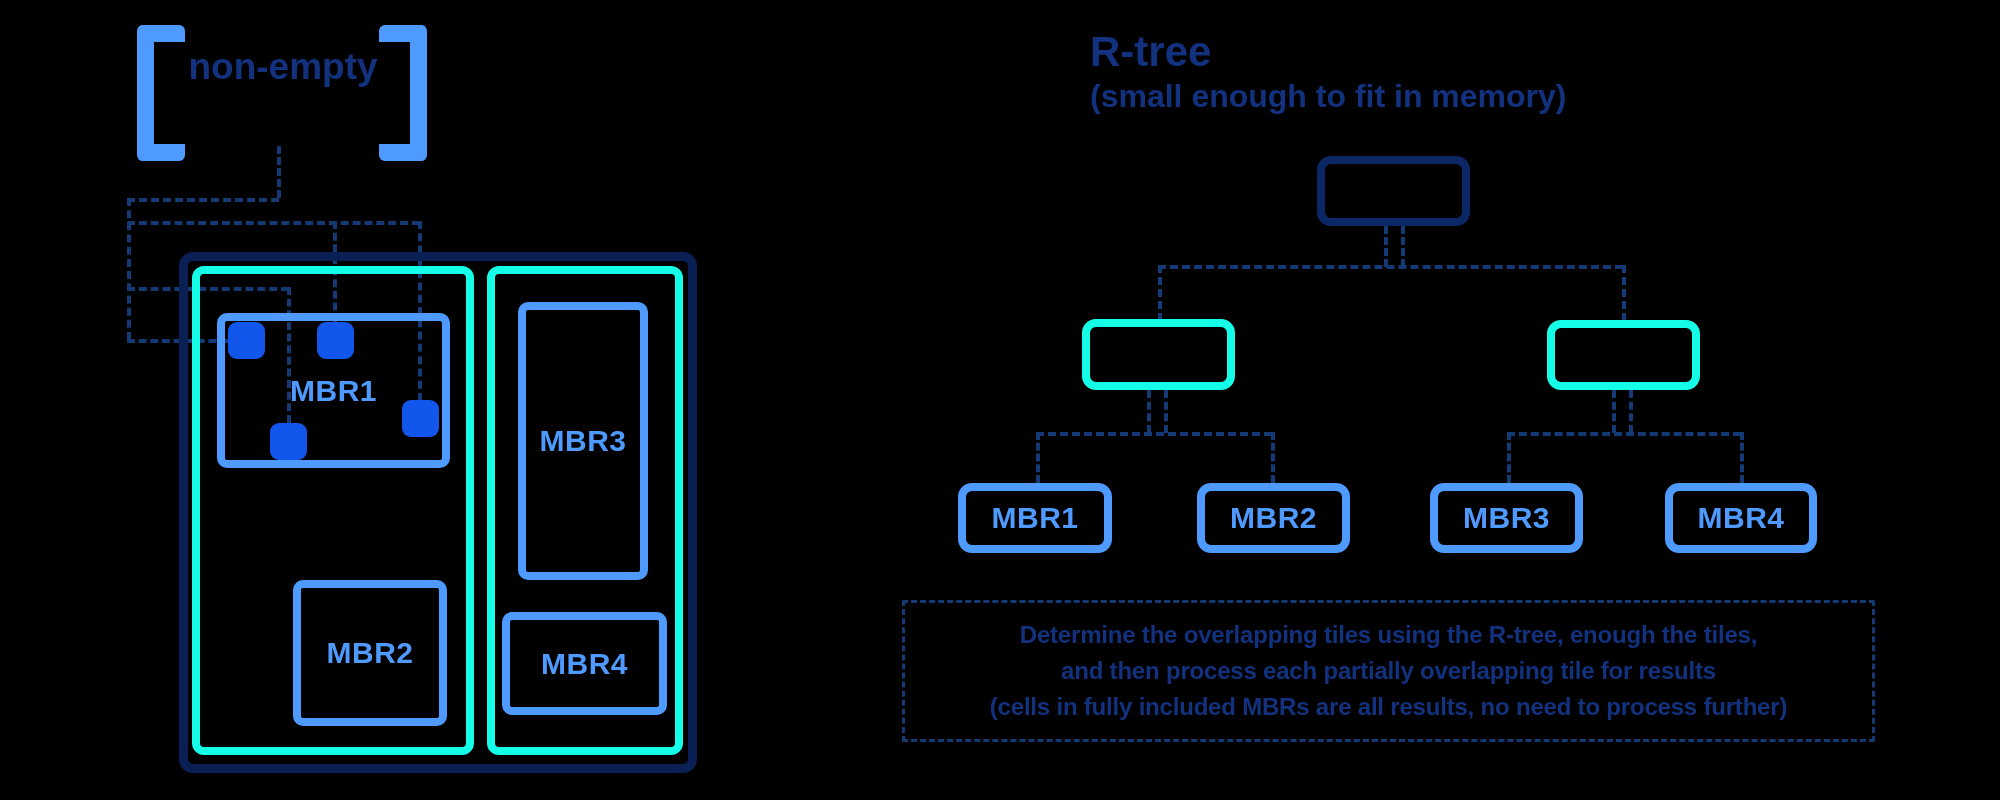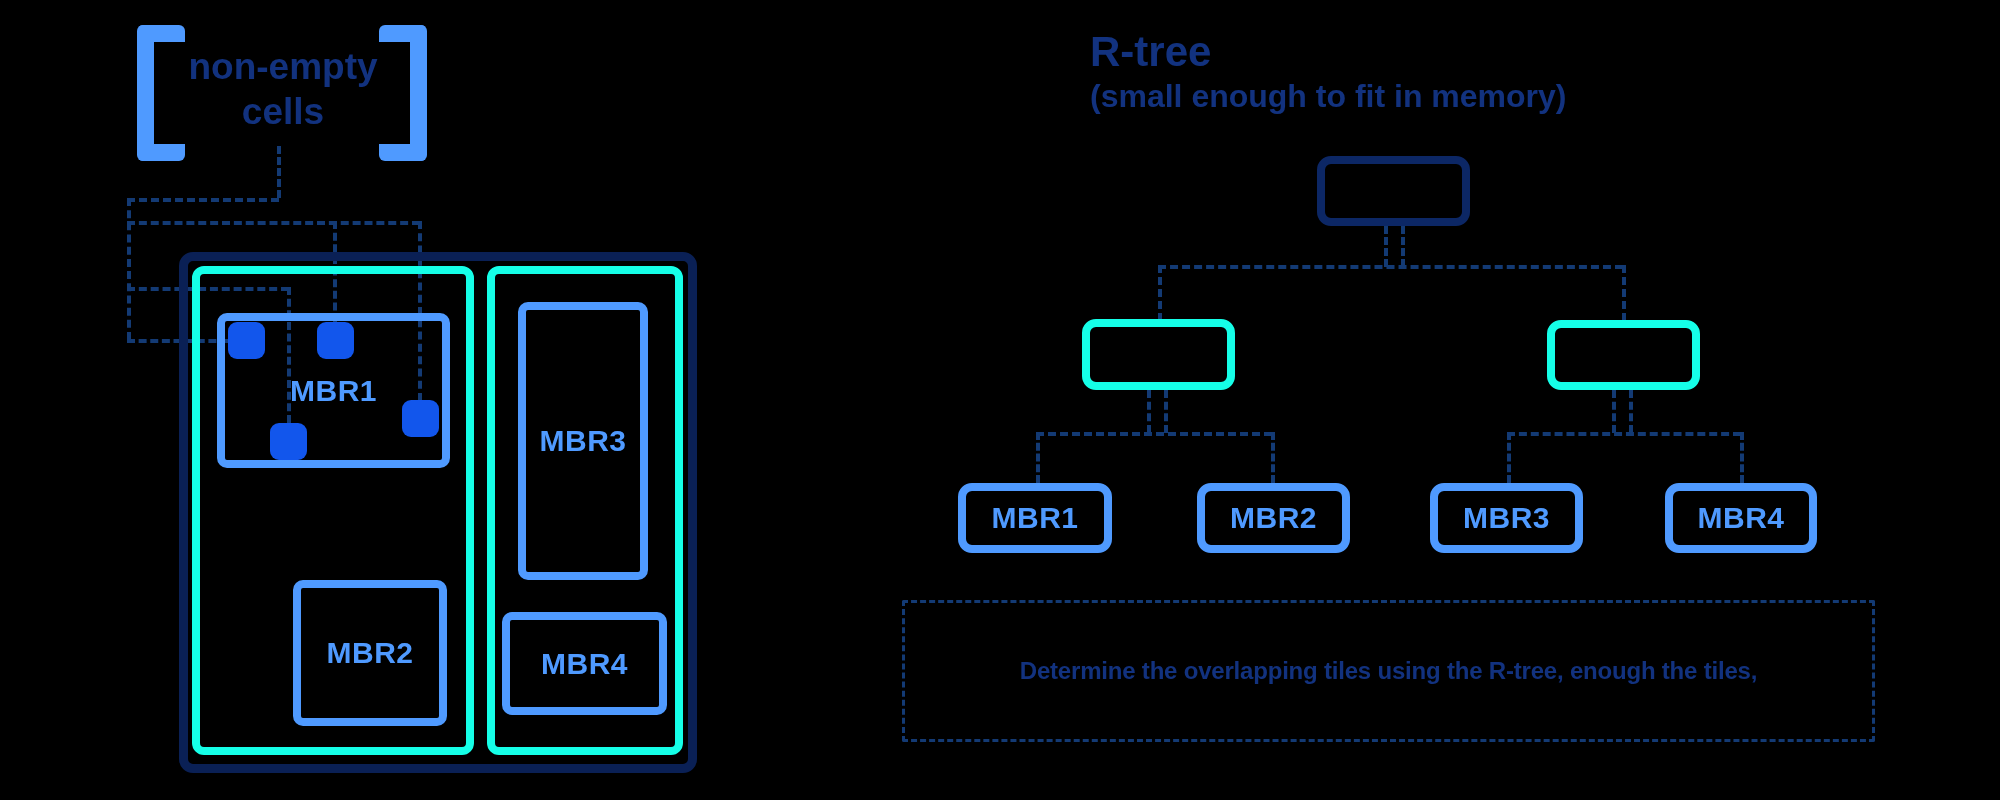--- a/index.html
+++ b/index.html
@@ -36,21 +36,20 @@
 </style>
 </head>
 <body>
 
 <div class="canvas">
 
   <div class="bracket bracket-l" style="left:137px;top:25px;"></div>
   <div class="bracket bracket-r" style="left:379px;top:25px;"></div>
   <div class="nonempty-label">
     <div>non-empty</div>
-    <div>cells</div>
   </div>
 
   <div class="dv" style="left:277px;top:146px;height:52px;"></div>
   <div class="dh" style="left:127px;top:198px;width:152px;"></div>
   <div class="dv" style="left:127px;top:198px;height:142px;"></div>
   <div class="dh" style="left:127px;top:339px;width:101px;"></div>
   <div class="dh" style="left:127px;top:221px;width:293px;"></div>
   <div class="dv" style="left:418px;top:221px;height:180px;"></div>
   <div class="dh" style="left:127px;top:287px;width:162px;"></div>
   <div class="dv" style="left:287px;top:287px;height:136px;"></div>
@@ -113,15 +112,17 @@
   </div>
   <div class="node node-leaf" style="left:1430px;top:483px;width:153px;height:70px;">
     <span>MBR3</span>
   </div>
   <div class="node node-leaf" style="left:1665px;top:483px;width:152px;height:70px;">
     <span>MBR4</span>
   </div>
 
   <div class="note">
     <div>Determine the overlapping tiles using the R-tree, enough the tiles,</div>
+    <div>and then process each partially overlapping tile for results</div>
+    <div>(cells in fully included MBRs are all results, no need to process further)</div>
   </div>
 
 </div>
 
 </body></html>

